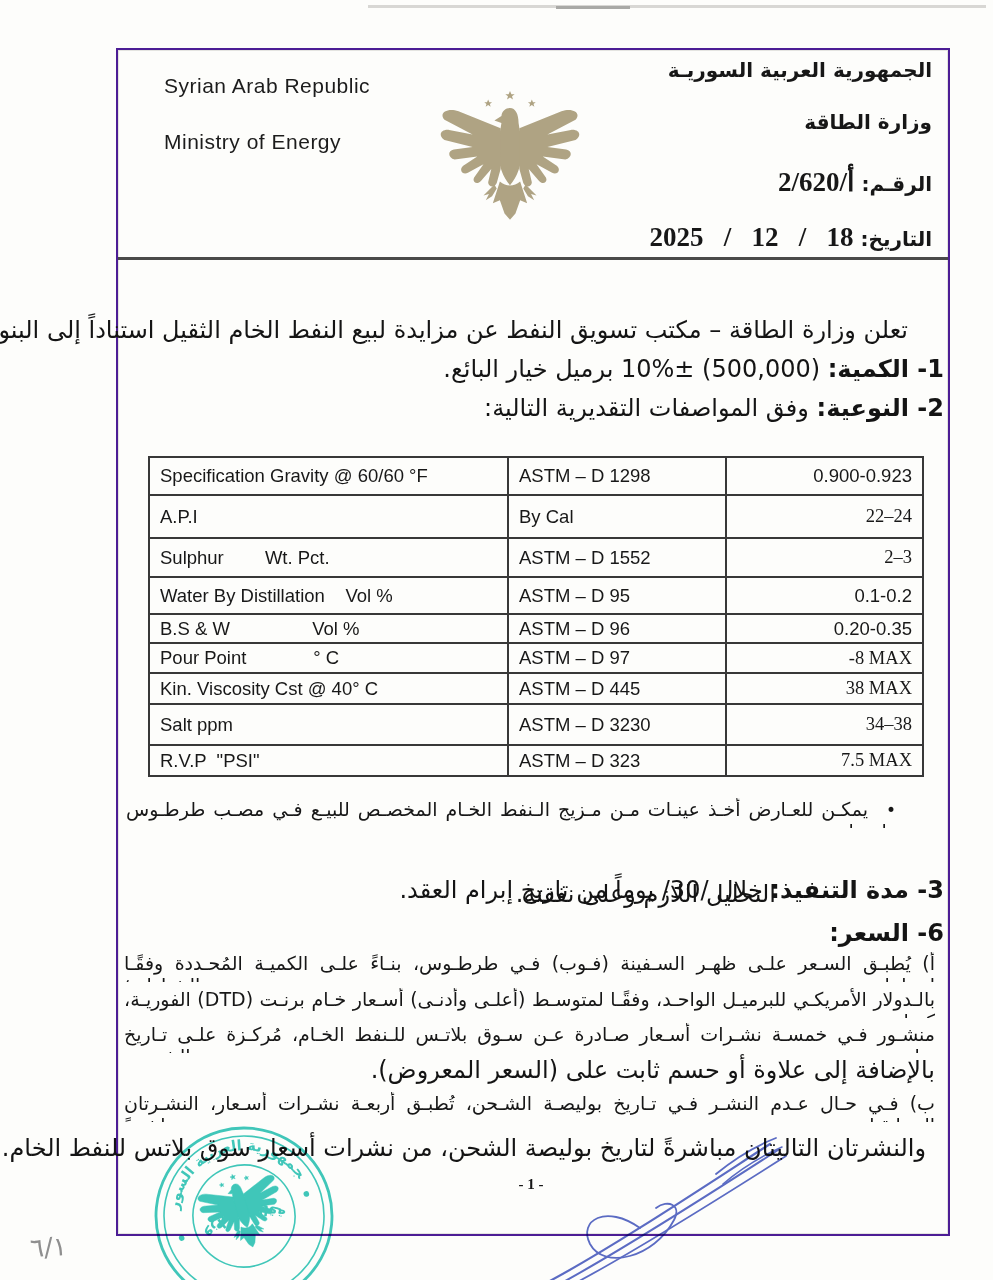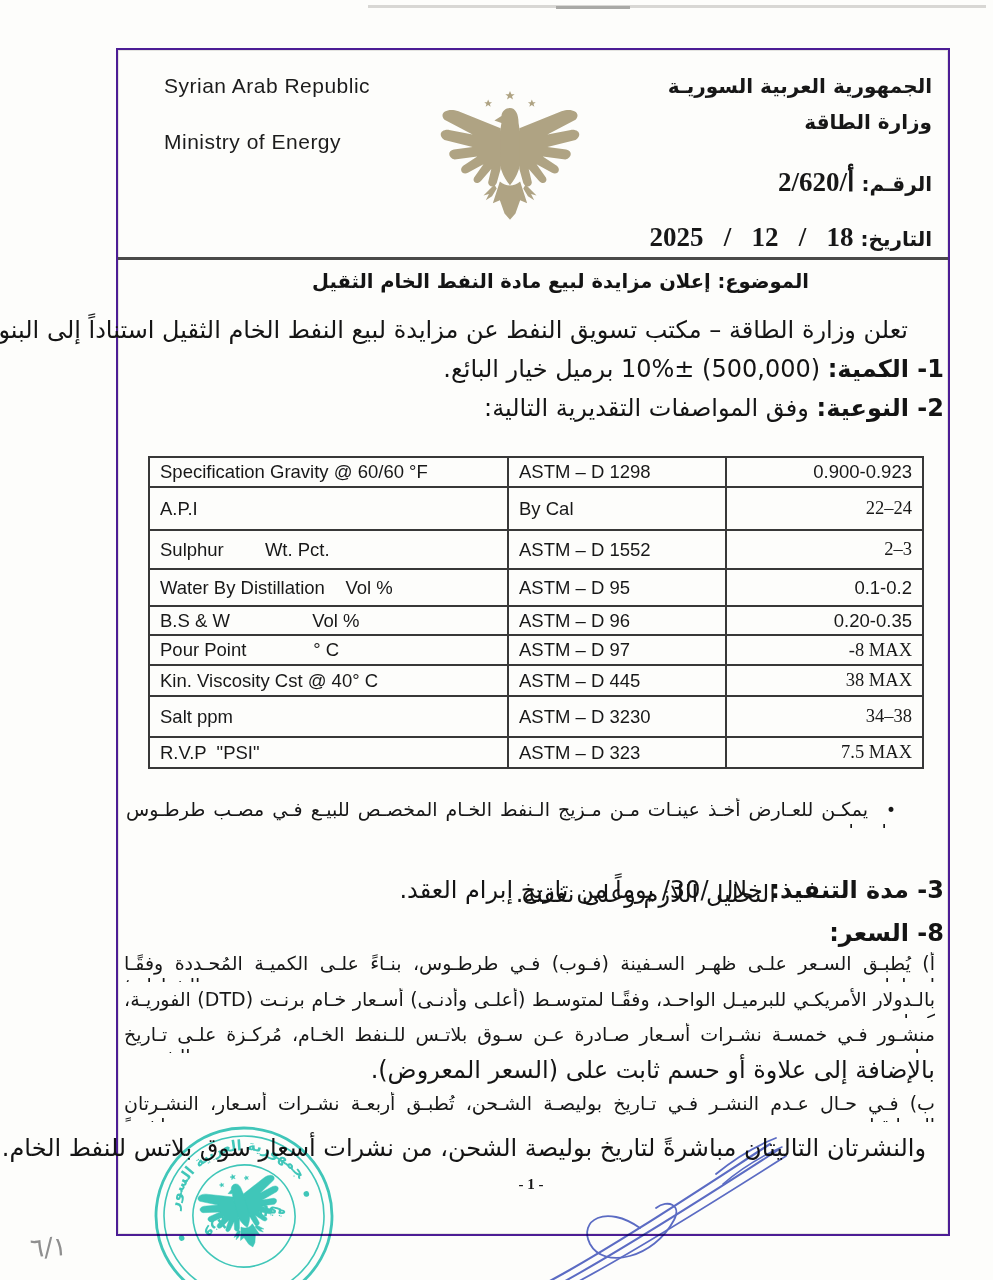--- a/index.html
+++ b/index.html
@@ -12,21 +12,21 @@
   
   .frame{left:116px;top:48px;width:830px;height:1184px;border:2px solid #4c1d95;
          box-shadow:inset 0 0 0 1px #e4e4e0;background:transparent;z-index:1;}
   .frame > .abs{z-index:2;}
   
   .h-en{left:46px;font-family:"Liberation Sans","DejaVu Sans",sans-serif;
         font-size:21px;letter-spacing:.5px;color:#1c1c1c;white-space:nowrap;}
   .h-en1{top:24px;} .h-en2{top:80px;}
   .emblem{left:314px;top:36px;color:#ab9f7d;opacity:.95;}
   .h-ar{right:16px;direction:rtl;text-align:right;font-weight:bold;font-size:20px;white-space:nowrap;}
-  .h-ar1{top:24px;text-align:center;} .h-ar2{top:60px;} .h-ar3{top:116px;} .h-ar4{top:172px;}
+  .h-ar1{top:8px;text-align:center;} .h-ar2{top:60px;} .h-ar3{top:116px;} .h-ar4{top:172px;}
   .num-serif{font-family:"Liberation Serif","DejaVu Serif",serif;font-size:27px;font-weight:bold;}
   .ltr{direction:ltr;unicode-bidi:isolate;}
   .ws-pre{white-space:pre;}
   .separator{top:207px;left:0;right:0;height:3px;background:#4a4a49;}
   
   .ar{direction:rtl;font-size:24px;color:#141414;white-space:nowrap;}
   .subject{top:220px;left:0;right:0;text-align:center;padding-left:55px;
            font-weight:bold;font-size:19.5px;}
   .intro{top:266px;right:40px;text-align:right;}
   .clause{right:4px;text-align:right;}
@@ -34,21 +34,21 @@
   .lbl{font-weight:bold;}
   
   table.spec{top:406px;left:30px;width:722px;position:absolute;border-collapse:collapse;
              table-layout:fixed;font-family:"Liberation Sans","DejaVu Sans",sans-serif;
              font-size:18.5px;color:#181818;z-index:2;}
   table.spec td{border:2px solid #383838;padding:0 10px;vertical-align:middle;}
   td.p{width:337px;white-space:pre-wrap;}
   td.m{width:196px;}
   td.v{width:175px;text-align:right;}
   .v-serif{font-family:"Liberation Serif","DejaVu Serif",serif;}
-  tr.r0{height:30px;} tr.r1{height:43px;} tr.r2{height:39px;padding-left:12px;} tr.r3{height:37px;}
+  tr.r0{height:38px;} tr.r1{height:43px;} tr.r2{height:39px;padding-left:12px;} tr.r3{height:37px;}
   tr.r4{height:29px;} tr.r5{height:30px;margin-left:7px;} tr.r6{height:31px;} tr.r7{height:41px;} tr.r8{height:31px;}
   
   .jline{direction:rtl;font-size:19px;white-space:normal;text-align:justify;
          text-align-last:justify;text-justify:inter-word;overflow:hidden;height:30px;}
   .bullet-l1{top:748px;left:8px;right:52px;}
   .marker{font-size:17px;padding-left:10px;}
   .bullet-l2{top:786px;right:172px;margin-top:44px;}
   .pa0{top:902px;left:6px;right:13px;} .pa1{top:938px;left:6px;right:13px;}
   .pa2{top:973px;left:6px;right:13px;} .pa3{top:1006px;right:13px;}
   .pb0{top:1042px;left:6px;right:13px;} .pb1{top:1084px;right:22px;}
@@ -96,21 +96,20 @@
     <span>الرقـم:</span>
     <span class="num-serif ltr">أ/2/620</span>
   </div>
   <div class="abs h-ar h-ar4">
     <span>التاريخ:</span>
     <span class="num-serif ws-pre">18   /   12   /   2025</span>
   </div>
 
   <div class="abs separator"></div>
 
-  <div class="abs ar subject">الموضوع: إعلان مزايدة لبيع مادة النفط الخام الثقيل</div>
   <div class="abs ar intro">تعلن وزارة الطاقة – مكتب تسويق النفط عن مزايدة لبيع النفط الخام الثقيل استناداً إلى البنود التالية:</div>
 
   <div class="abs ar clause c1">
     <span class="lbl">1- الكمية:</span>
     <span>(500,000) ±%10 برميل خيار البائع.</span>
   </div>
   <div class="abs ar clause c2">
     <span class="lbl">2- النوعية:</span>
     <span>وفق المواصفات  التقديرية التالية:</span>
   </div>
@@ -168,21 +167,21 @@
   <div class="abs jline bullet-l1">
     <span class="marker">•</span>
     <span>يمكـن للعـارض أخـذ عينـات مـن مـزيج الـنفط الخـام المخصـص للبيـع فـي مصـب طرطـوس وإجـراء</span>
   </div>
   <div class="abs ar bullet-l2">التحليل اللازم وعلى نفقته.</div>
 
   <div class="abs ar clause c3">
     <span class="lbl">3- مدة التنفيذ:</span>
     <span>خلال /30/ يوماً من تاريخ إبرام العقد.</span>
   </div>
-  <div class="abs ar clause c4 lbl">8- السعر:</div>
+  <div class="abs ar clause c4 lbl">6- السعر:</div>
 
   <div class="abs jline pa0">أ) يُطبـق السـعر علـى ظهـر السـفينة (فـوب) فـي طرطـوس، بنـاءً علـى الكميـة المُحـددة وفقًـا لخزانـات الشـاطئ؛</div>
   <div class="abs jline pa1">بالـدولار الأمريكـي للبرميـل الواحـد، وفقًـا لمتوسـط (أعلـى وأدنـى) أسـعار خـام برنـت (DTD) الفوريـة، كمـا هـو</div>
   <div class="abs jline pa2">منشـور فـي خمسـة نشـرات أسـعار صـادرة عـن سـوق بلاتـس للـنفط الخـام، مُركـزة علـى تـاريخ بوليصـة الشـحن،</div>
   <div class="abs ar pa3">بالإضافة إلى علاوة أو حسم ثابت على  (السعر المعروض).</div>
 
   <div class="abs jline pb0">ب) فـي حـال عـدم النشـر فـي تـاريخ بوليصـة الشـحن، تُطبـق أربعـة نشـرات أسـعار، النشـرتان السـابقتان مباشرةً</div>
   <div class="abs ar pb1">والنشرتان التاليتان مباشرةً لتاريخ بوليصة الشحن، من نشرات أسعار سوق بلاتس للنفط الخام.</div>
 
   <div class="abs page-num">- 1 -</div>

